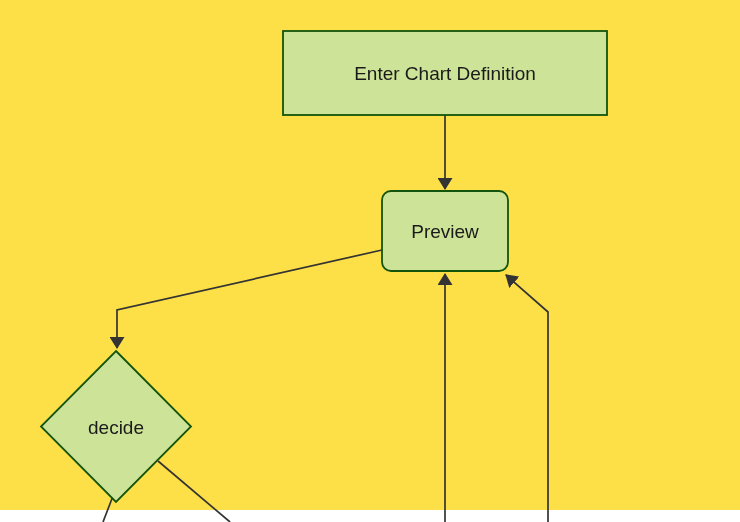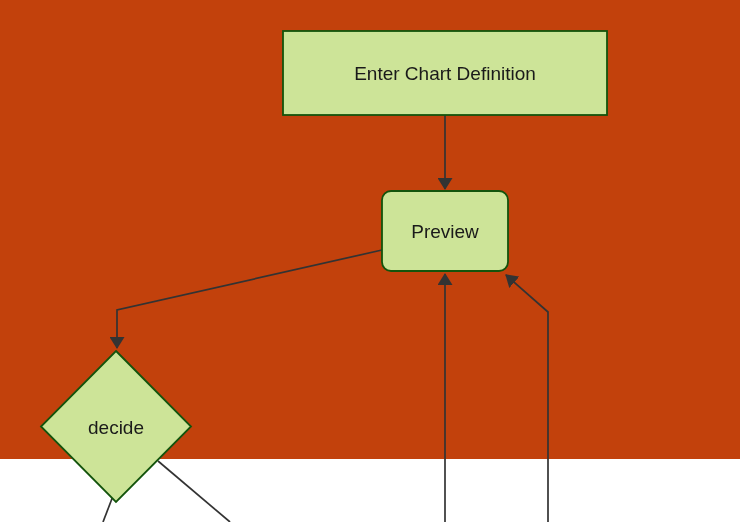--- a/index.html
+++ b/index.html
@@ -1,21 +1,21 @@
 <!DOCTYPE html>
 <html><head>
 <meta charset="utf-8">
 <style>
   html, body { margin: 0; padding: 0; }
   body { width: 740px; height: 522px; overflow: hidden; }
   .canvas {
     position: relative;
     width: 740px;
-    height: 459px;
-    background: #c2410c;
+    height: 510px;
+    background: #fde047;
   }
   svg { display: block; }
   .edge {
     fill: none;
     stroke: #333333;
     stroke-width: 1.7;
   }
   .node-shape {
     fill: #cde498;
     stroke: #13540c;

